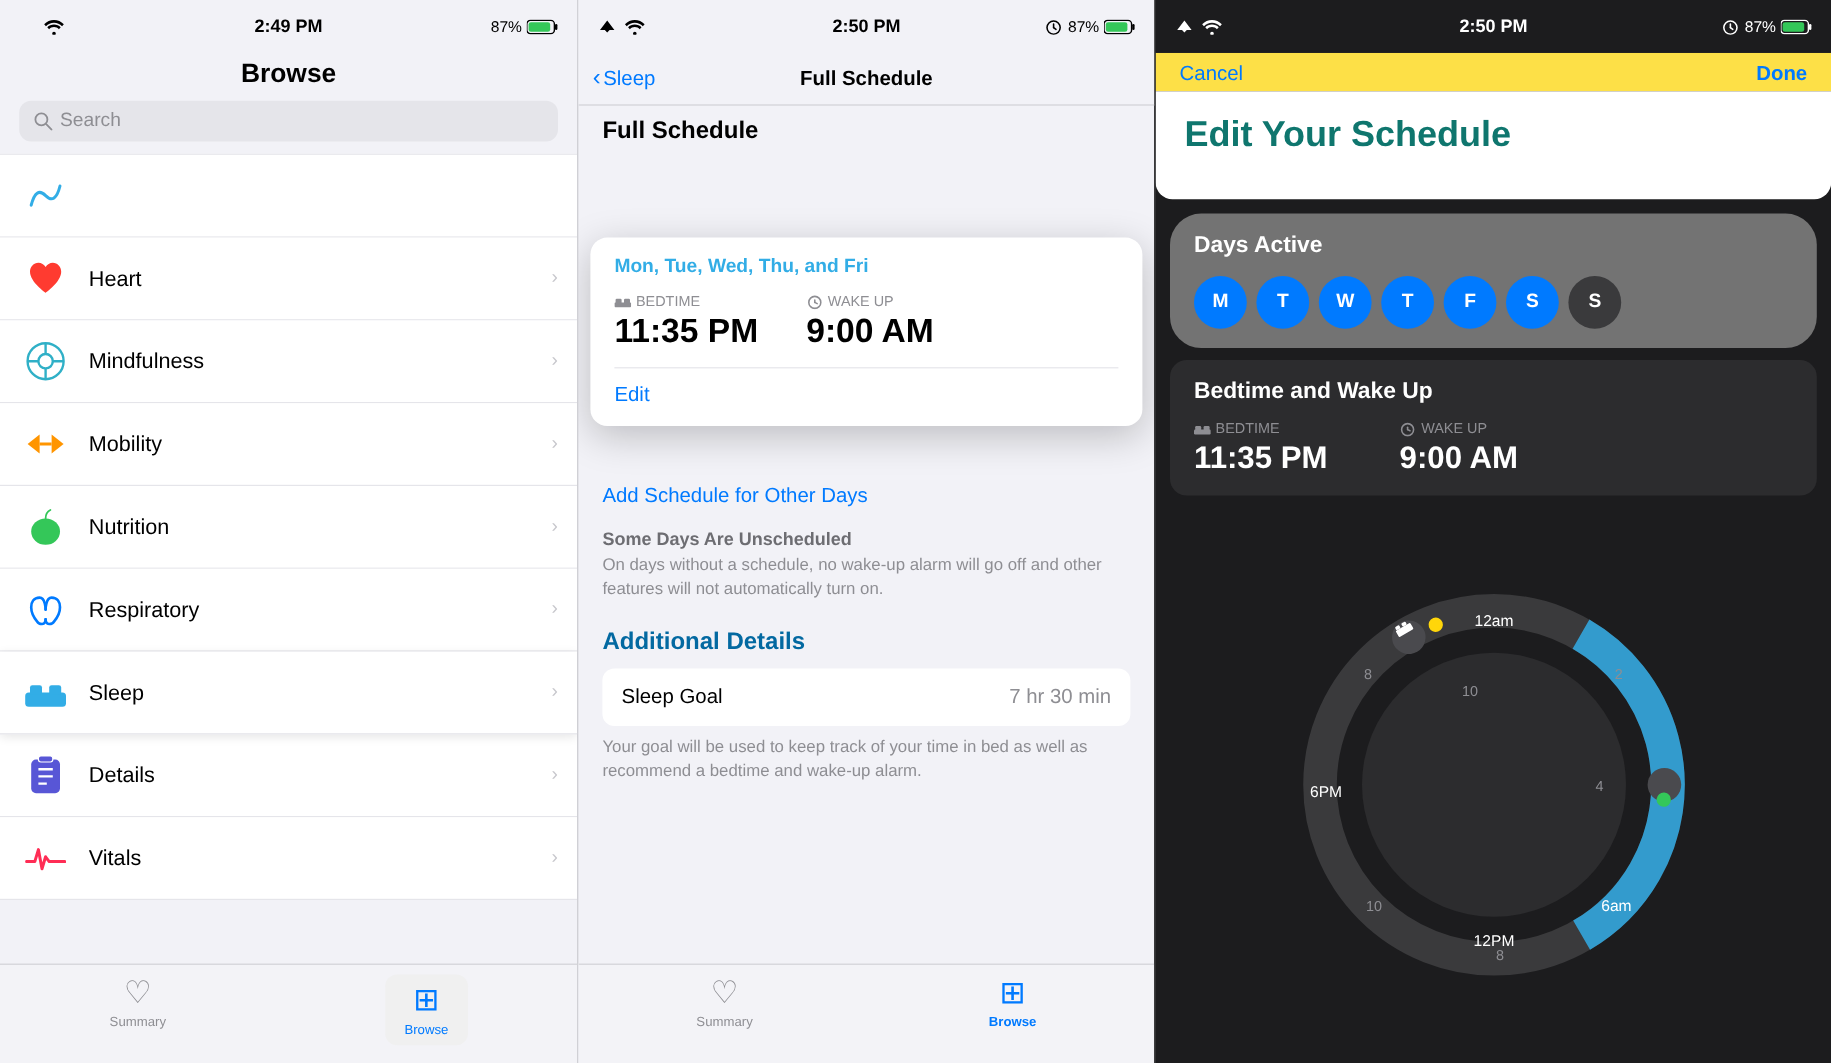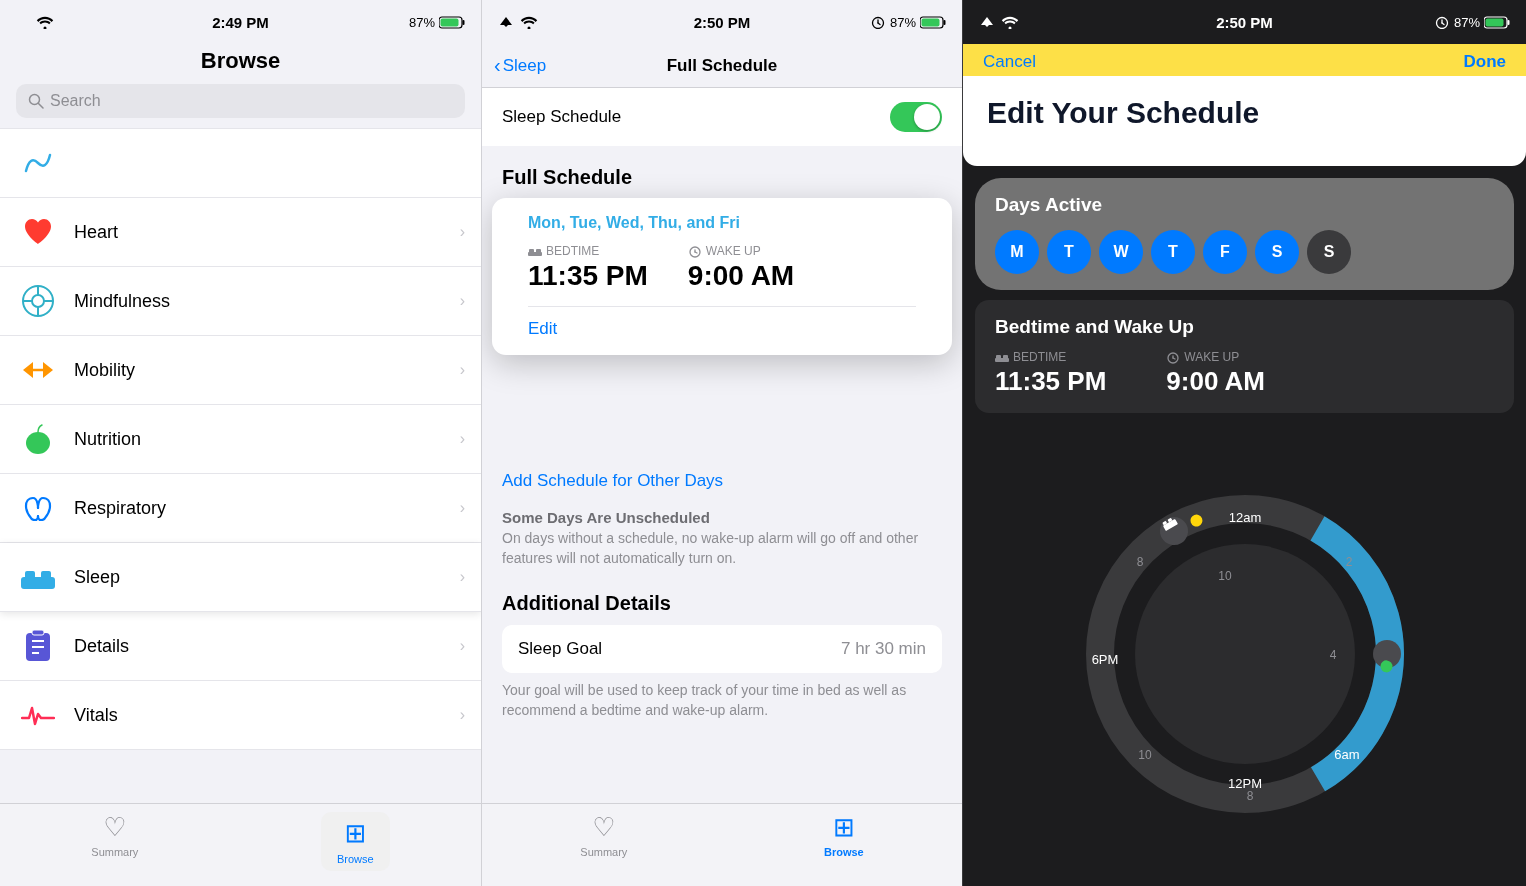--- a/index.html
+++ b/index.html
@@ -208,21 +208,21 @@
     
     .schedule-card {
       position: absolute;
       top: 110px;
       left: 10px;
       right: 10px;
       background: #fff;
       border-radius: 14px;
       box-shadow: 0 8px 32px rgba(0,0,0,0.22);
       z-index: 10;
-      padding: 16px 36px;
+      padding: 16px 20px;
     }
     .schedule-days {
       font-size: 16px;
       font-weight: 600;
       color: #32ade6;
       margin-bottom: 12px;
     }
     .schedule-times {
       display: flex;
       gap: 40px;
@@ -276,21 +276,21 @@
       font-size: 14px;
       color: #8e8e93;
       line-height: 1.4;
     }
     .additional-section {
       margin-top: 10px;
     }
     .additional-header {
       font-size: 20px;
       font-weight: 700;
-      color: #000000;
+      color: #0369a1;
       margin-bottom: 10px;
     }
     .additional-row {
       background: #fff;
       border-radius: 10px;
       padding: 14px 16px;
       display: flex;
       justify-content: space-between;
       align-items: center;
       margin-bottom: 4px;
@@ -338,21 +338,21 @@
 
     .edit-header-card {
       background: #fff;
       margin: 0;
       padding: 20px 24px 20px;
       border-radius: 0 0 14px 14px;
     }
     .edit-title {
       font-size: 30px;
       font-weight: 800;
-      color: #0f172a;
+      color: #0f766e;
       margin-bottom: 16px;
     }
 
     .days-active-section {
       background: #737373;
       margin: 12px 0 0;
       padding: 16px 20px;
       border-radius: 26px;
       margin: 12px 12px 0;
     }
@@ -633,24 +633,20 @@
   <div class="nav-bar">
     <div class="nav-back">
       <span class="nav-back-chevron">‹</span>
       <span>Sleep</span>
     </div>
     <span class="nav-bar-title">Full Schedule</span>
   </div>
 
   <div class="panel2-content">
 
-    <div class="sleep-toggle-row">
-      <span class="sleep-toggle-label">Sleep Schedule</span>
-      <div class="toggle-on"></div>
-    </div>
 
     <div class="section-header">Full Schedule</div>
 
     <div class="schedule-card">
       <div class="schedule-days">Mon, Tue, Wed, Thu, and Fri</div>
       <div class="schedule-times">
         <div class="time-col">
           <div class="time-col-label">
             <svg width="14" height="12" viewBox="0 0 14 12">
               <rect x="0" y="7" width="14" height="4" rx="1" fill="#8e8e93"></rect>

